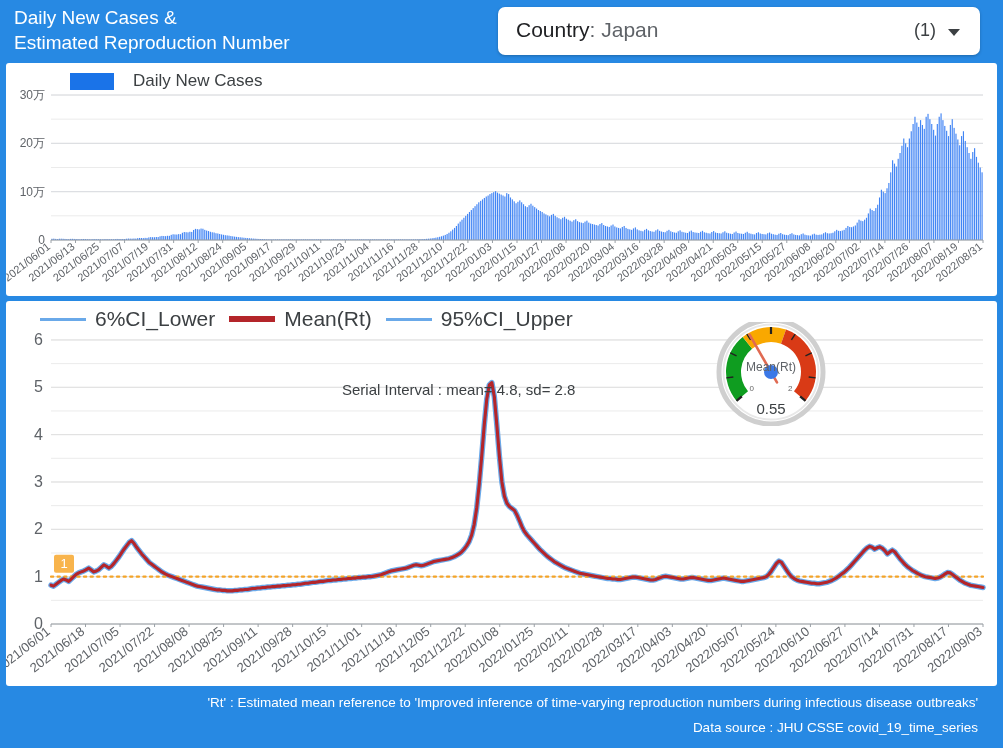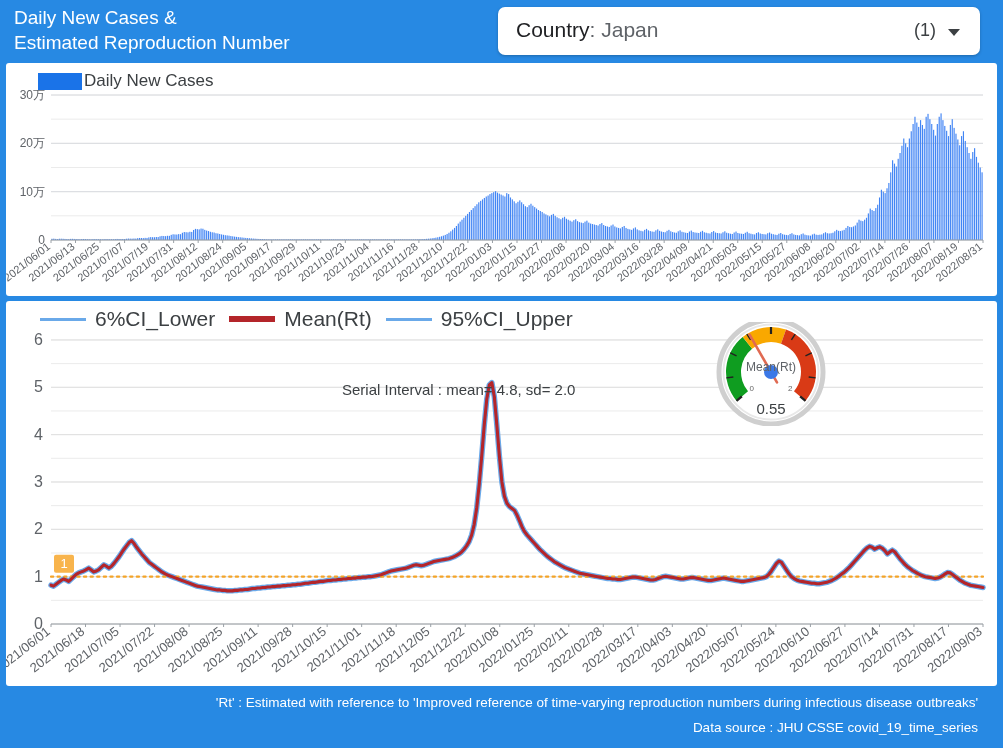--- a/index.html
+++ b/index.html
@@ -73,22 +73,22 @@
     border-radius: 3px;
     overflow: hidden;
   }
   #panel-cases { left: 6px; top: 63px; width: 991px; height: 233px; }
   #panel-rt    { left: 6px; top: 301px; width: 991px; height: 385px; }
 
   .plot-svg { display: block; }
 
   
   .legend-cases {
-    position: absolute; left: 32px; top: 8px;
-    display: flex; align-items: center; gap: 2px;
+    position: absolute; left: 64px; top: 8px;
+    display: flex; align-items: center; gap: 19px;
   }
   .swatch-box { width: 44px; height: 17px; background: #1a73e8; }
   .legend-text { font-size: 17px; color: #3c4043; }
 
   .legend-rt {
     position: absolute; left: 34px; top: 6px;
     display: flex; align-items: center; gap: 14px;
   }
   .legend-rt .item { display: flex; align-items: center; gap: 9px; }
   .swatch-line { width: 46px; height: 3px; background: #6aa9e9; }
@@ -859,21 +859,21 @@
       <div class="item">
         <span class="swatch-line thick" style="background: rgb(180, 37, 42);"></span>
         <span class="legend-text">Mean(Rt)</span>
       </div>
       <div class="item">
         <span class="swatch-line" style="background: rgb(106, 169, 233);"></span>
         <span class="legend-text">95%CI_Upper</span>
       </div>
     </div>
 
-    <div class="note-si">Serial Interval  : mean= 4.8, sd= 2.0</div>
+    <div class="note-si">Serial Interval  : mean= 4.8, sd= 2.8</div>
   </div>
 
   <div class="gauge">
     <svg id="svg-gauge" width="114" height="104">
         <circle cx="57" cy="50" r="52" fill="#ffffff" stroke="#cfcfcf" stroke-width="5"></circle>
         <circle cx="57" cy="50" r="47.5" fill="#ffffff" stroke="#e8e8e8" stroke-width="2"></circle>
         <path d="M 22.52800005964599 78.92544243589427 A 45 45 0 0 1 28.680582402757324 15.028431734436303 L 38.12038826850488 26.68562115629087 A 30 30 0 0 0 34.018666706430665 69.28362829059617 Z" fill="#0f9d20"></path>
         <path d="M 28.680582402757324 15.028431734436303 A 45 45 0 0 1 72.0213086655197 7.581132900851976 L 67.01420577701313 21.72075526723465 A 30 30 0 0 0 38.12038826850488 26.68562115629087 Z" fill="#f9a800"></path>
         <path d="M 72.0213086655197 7.581132900851976 A 45 45 0 0 1 91.47199994035401 78.92544243589427 L 79.98133329356934 69.28362829059617 A 30 30 0 0 0 67.01420577701313 21.72075526723465 Z" fill="#d93a16"></path>
         <line x1="22.52800005964599" y1="78.92544243589427" x2="27.890311161478834" y2="74.42592916808849" stroke="#222" stroke-width="2.2"></line>
@@ -888,17 +888,17 @@
         <text x="37.84888892202555" y="69.06969024216349" text-anchor="middle" font-size="8" fill="#666" font-family="&quot;Liberation Sans&quot;, sans-serif">0</text>
         <text x="76.15111107797445" y="69.06969024216349" text-anchor="middle" font-size="8" fill="#666" font-family="&quot;Liberation Sans&quot;, sans-serif">2</text>
         <line x1="62.98185287704596" y1="60.40276098722724" x2="35.5650271905853" y2="12.723439795769075" stroke="#e06a52" stroke-width="2.6" stroke-linecap="round"></line>
         <circle cx="57" cy="50" r="7" fill="#3b78e7"></circle>
       </svg>
     <div class="gauge-title">Mean(Rt)</div>
     <div class="gauge-value">0.55</div>
   </div>
 
   <div class="footer">
-    <div class="footer-line1">'Rt' : Estimated with reference to 'Improved reference of time-varying reproduction numbers during infectious disease outbreaks'</div>
+    <div class="footer-line1">'Rt' : Estimated mean reference to 'Improved inference of time-varying reproduction numbers during infectious disease outbreaks'</div>
     <div class="footer-line2">Data source : JHU CSSE covid_19_time_series</div>
   </div>
 
 </div>
 
 </body></html>

